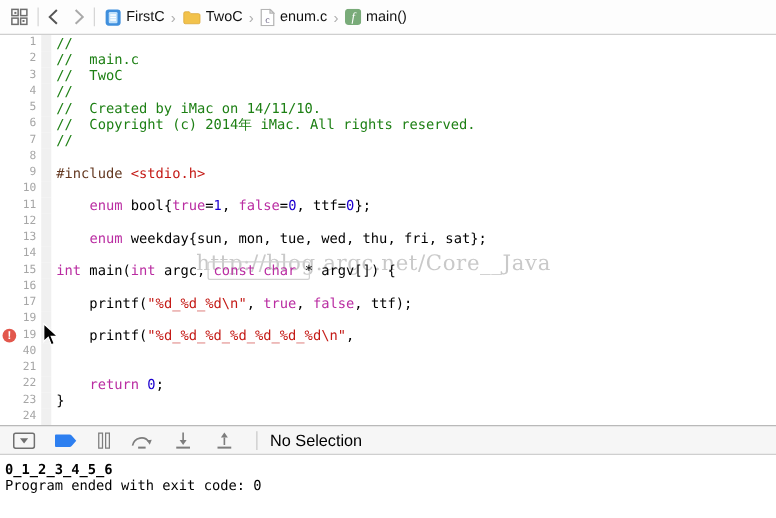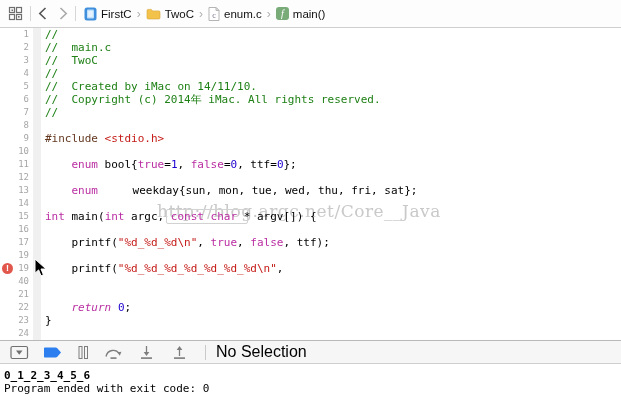--- a/index.html
+++ b/index.html
@@ -42,21 +42,21 @@
     text-align:center;z-index:2;font-family:"Liberation Sans",sans-serif;
   }
   .cursor{position:absolute;left:34px;top:230px;z-index:5;pointer-events:none;}
   
   .debugbar{
     height:22px;border-top:1px solid #b9b9b9;border-bottom:1px solid #cfcfcf;
     background:#f6f6f6;display:flex;align-items:center;padding:0 10px;
   }
   .db-btn{display:flex;align-items:center;justify-content:center;margin-right:14px;flex:none;cursor:default;}
   .db-sep{width:1px;height:15px;background:#c9c9c9;margin:0 10px 0 2px;flex:none;}
-  .db-status{font-size:16px;color:#000;}
+  .db-status{font-size:13px;color:#000;}
   
   .console{height:50px;background:#fff;padding:5px 4px 0 4px;
     font-family:"DejaVu Sans Mono","Liberation Mono",monospace;font-size:11px;color:#000;}
   .console .cline{line-height:13px;white-space:pre;}
   .console .bold{font-weight:bold;}
 </style>
 </head>
 <body>
 
 <div class="jumpbar">
@@ -139,30 +139,30 @@
       <div class="line"><span class="num">3</span><span class="ribbon"></span><span class="codetxt"><span style="color: rgb(30, 128, 21);">//  TwoC</span></span></div>
       <div class="line"><span class="num">4</span><span class="ribbon"></span><span class="codetxt"><span style="color: rgb(30, 128, 21);">//</span></span></div>
       <div class="line"><span class="num">5</span><span class="ribbon"></span><span class="codetxt"><span style="color: rgb(30, 128, 21);">//  Created by iMac on 14/11/10.</span></span></div>
       <div class="line"><span class="num">6</span><span class="ribbon"></span><span class="codetxt"><span style="color: rgb(30, 128, 21);">//  Copyright (c) 2014年 iMac. All rights reserved.</span></span></div>
       <div class="line"><span class="num">7</span><span class="ribbon"></span><span class="codetxt"><span style="color: rgb(30, 128, 21);">//</span></span></div>
       <div class="line"><span class="num">8</span><span class="ribbon"></span><span class="codetxt"></span></div>
       <div class="line"><span class="num">9</span><span class="ribbon"></span><span class="codetxt"><span style="color: rgb(100, 56, 32);">#include </span><span style="color: rgb(196, 26, 22);">&lt;stdio.h&gt;</span></span></div>
       <div class="line"><span class="num">10</span><span class="ribbon"></span><span class="codetxt"></span></div>
       <div class="line"><span class="num">11</span><span class="ribbon"></span><span class="codetxt"><span style="color: rgb(0, 0, 0);">    </span><span style="color: rgb(186, 45, 162);">enum</span><span style="color: rgb(0, 0, 0);"> bool{</span><span style="color: rgb(186, 45, 162);">true</span><span style="color: rgb(0, 0, 0);">=</span><span style="color: rgb(28, 0, 207);">1</span><span style="color: rgb(0, 0, 0);">, </span><span style="color: rgb(186, 45, 162);">false</span><span style="color: rgb(0, 0, 0);">=</span><span style="color: rgb(28, 0, 207);">0</span><span style="color: rgb(0, 0, 0);">, ttf=</span><span style="color: rgb(28, 0, 207);">0</span><span style="color: rgb(0, 0, 0);">};</span></span></div>
       <div class="line"><span class="num">12</span><span class="ribbon"></span><span class="codetxt"></span></div>
-      <div class="line"><span class="num">13</span><span class="ribbon"></span><span class="codetxt"><span style="color: rgb(0, 0, 0);">    </span><span style="color: rgb(186, 45, 162);">enum</span><span style="color: rgb(0, 0, 0); padding-left: 28px;"> weekday{sun, mon, tue, wed, thu, fri, sat};</span></span></div>
+      <div class="line"><span class="num">13</span><span class="ribbon"></span><span class="codetxt"><span style="color: rgb(0, 0, 0);">    </span><span style="color: rgb(186, 45, 162);">enum</span><span style="color: rgb(0, 0, 0);"> weekday{sun, mon, tue, wed, thu, fri, sat};</span></span></div>
       <div class="line"><span class="num">14</span><span class="ribbon"></span><span class="codetxt"></span></div>
       <div class="line"><span class="num">15</span><span class="ribbon"></span><span class="codetxt"><span style="color: rgb(186, 45, 162);">int</span><span style="color: rgb(0, 0, 0);"> main(</span><span style="color: rgb(186, 45, 162);">int</span><span style="color: rgb(0, 0, 0);"> argc, </span><span style="color: rgb(186, 45, 162);">const</span><span style="color: rgb(0, 0, 0);"> </span><span style="color: rgb(186, 45, 162);">char</span><span style="color: rgb(0, 0, 0);"> * argv[]) {</span></span></div>
       <div class="line"><span class="num">16</span><span class="ribbon"></span><span class="codetxt"></span></div>
       <div class="line"><span class="num">17</span><span class="ribbon"></span><span class="codetxt"><span style="color: rgb(0, 0, 0);">    printf(</span><span style="color: rgb(196, 26, 22);">"%d_%d_%d\n"</span><span style="color: rgb(0, 0, 0);">, </span><span style="color: rgb(186, 45, 162);">true</span><span style="color: rgb(0, 0, 0);">, </span><span style="color: rgb(186, 45, 162);">false</span><span style="color: rgb(0, 0, 0);">, ttf);</span></span></div>
       <div class="line"><span class="num">19</span><span class="ribbon"></span><span class="codetxt"></span></div>
       <div class="line"><span class="num">19</span><span class="ribbon"></span><span class="codetxt"><span style="color: rgb(0, 0, 0);">    printf(</span><span style="color: rgb(196, 26, 22);">"%d_%d_%d_%d_%d_%d_%d\n"</span><span style="color: rgb(0, 0, 0);">,</span></span></div>
       <div class="line"><span class="num">40</span><span class="ribbon"></span></div>
       <div class="line"><span class="num">21</span><span class="ribbon"></span><span class="codetxt"></span></div>
-      <div class="line"><span class="num">22</span><span class="ribbon"></span><span class="codetxt"><span style="color: rgb(0, 0, 0);">    </span><span style="color: rgb(186, 45, 162); font-style: italic;">return</span><span style="color: rgb(0, 0, 0);"> </span><span style="color: rgb(28, 0, 207);">0</span><span style="color: rgb(0, 0, 0);">;</span></span></div>
+      <div class="line"><span class="num">22</span><span class="ribbon"></span><span class="codetxt"><span style="color: rgb(0, 0, 0);">    </span><span style="color: rgb(186, 45, 162);">return</span><span style="color: rgb(0, 0, 0);"> </span><span style="color: rgb(28, 0, 207);">0</span><span style="color: rgb(0, 0, 0);">;</span></span></div>
       <div class="line"><span class="num">23</span><span class="ribbon"></span><span class="codetxt"><span style="color: rgb(0, 0, 0);">}</span></span></div>
       <div class="line"><span class="num">24</span><span class="ribbon"></span><span class="codetxt"></span></div>
     </div>
   <div class="error-badge">!</div>
   <div class="cursor">
     <svg width="13" height="19" viewBox="0 0 13 19">
       <path d="M1 1 L1 15.2 L4.6 11.9 L7 17.8 L9.4 16.8 L7 11 L12 11 Z" fill="#000" stroke="#fff" stroke-width="1"></path>
     </svg>
   </div>
 </div>

